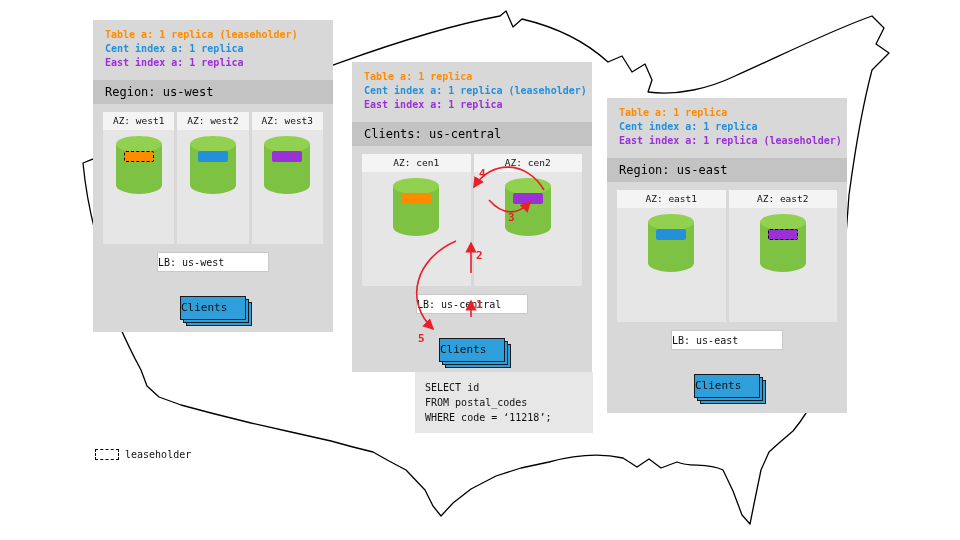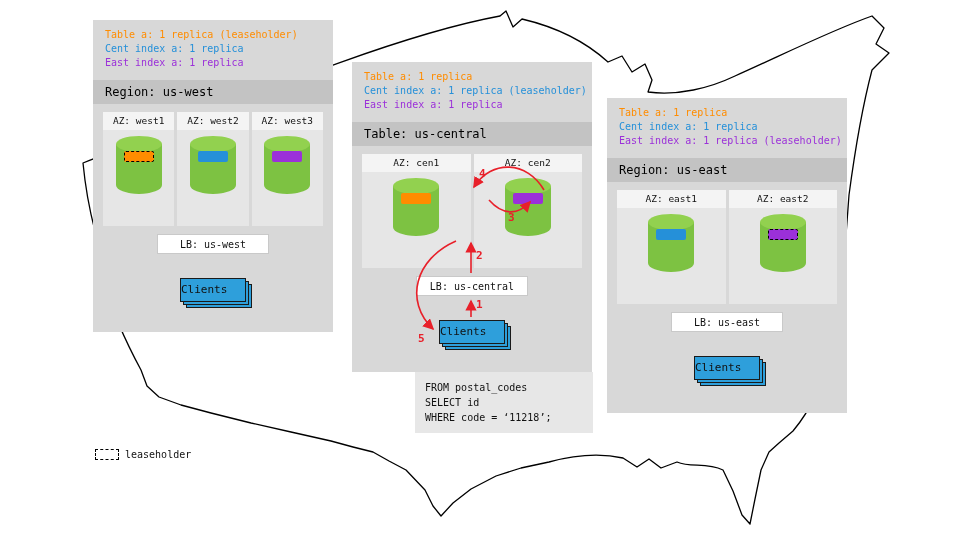--- a/index.html
+++ b/index.html
@@ -9,40 +9,40 @@
   .map-svg,.overlay-svg{position:absolute;left:0;top:0;width:960px;height:540px}
   .map-svg{z-index:1}
   .overlay-svg{z-index:3;pointer-events:none}
 
   .panel{position:absolute;width:240px;background:var(--panel_bg);z-index:2}
   #panel-west{left:93px;top:20px;height:312px}
   #panel-central{left:352px;top:62px;height:310px}
   #panel-east{left:607px;top:98px;height:315px}
 
   .info{margin:8px 12px 0;height:42px}
-  .info-line{font-size:10px;line-height:14px;font-weight:normal;white-space:pre}
+  .info-line{font-size:10px;line-height:14px;font-weight:bold;white-space:pre}
 
   .region-bar{margin-top:10px;height:24px;line-height:24px;padding-left:12px;
               background:var(--region_bar_bg);font-size:12px;font-weight:normal;color:#000}
 
-  .az-row{display:flex;gap:3px;margin:8px 10px 0;height:114px}
+  .az-row{display:flex;gap:3px;margin:8px 10px 0;height:132px}
   .az{flex:1;display:flex;flex-direction:column;background:var(--az_bg)}
   .az-h{height:18px;line-height:18px;text-align:center;font-size:9.5px;background:var(--az_header_bg)}
   .az-b{flex:1;position:relative}
 
   .cyl{position:absolute;left:50%;top:14px;transform:translateX(-50%);
        width:46px;height:50px;background:var(--green);
        border-radius:0 0 23px 23px / 0 0 9px 9px}
   .cyl::before{content:"";position:absolute;left:0;top:-8px;width:46px;height:16px;
        border-radius:50%;background:var(--green_top)}
   .chip{position:absolute;left:50%;top:7px;transform:translateX(-50%);
        width:30px;height:11px;border-radius:2px;z-index:1}
   .chip.leaseholder{border:1.5px dashed #000}
 
-  .lb{margin:8px auto 0;width:112px;height:20px;line-height:20px;text-align:center;
+  .lb{margin:8px auto 0;width:112px;height:20px;line-height:20px;text-align:left;
       background:#fff;font-size:10px;border:1px solid #c9c9c9}
 
   .clients{position:relative;margin:24px auto 0;width:66px;height:24px;line-height:22px;
       background:var(--clients_bg);border:1px solid #1a1a1a;font-size:11px}
   .clients::before,.clients::after{content:"";position:absolute;inset:-1px;
       background:var(--clients_bg);border:1px solid #1a1a1a}
   .clients::before{transform:translate(3px,3px);z-index:-1}
   .clients::after{transform:translate(6px,6px);z-index:-2}
 
   .query{position:absolute;left:415px;top:372px;width:178px;z-index:2;
@@ -128,21 +128,21 @@
   <div class="lb">LB: us-west</div>
   <div class="clients">Clients</div>
 </section>
 
 <section class="panel" id="panel-central">
   <div class="info">
     <div class="info-line" style="color: rgb(255, 140, 0);">Table a: 1 replica</div>
     <div class="info-line" style="color: rgb(37, 144, 217);">Cent index a: 1 replica (leaseholder)</div>
     <div class="info-line" style="color: rgb(155, 48, 217);">East index a: 1 replica</div>
   </div>
-  <div class="region-bar">Table: us-central</div>
+  <div class="region-bar">Clients: us-central</div>
   <div class="az-row">
     <div class="az">
       <div class="az-h">AZ: cen1</div>
       <div class="az-b">
         <div class="cyl">
           <div class="chip" style="background: rgb(255, 140, 0);"></div>
         </div>
       </div>
     </div>
     <div class="az">
@@ -181,22 +181,22 @@
           <div class="chip leaseholder" style="background: rgb(155, 48, 217);"></div>
         </div>
       </div>
     </div>
   </div>
   <div class="lb">LB: us-east</div>
   <div class="clients">Clients</div>
 </section>
 
 <div class="query">
+  <div>SELECT id</div>
   <div>FROM postal_codes</div>
-  <div>SELECT id</div>
   <div>WHERE code = ‘11218’;</div>
 </div>
 
 <div class="legend">
   <span class="legend-chip"></span>
   <span>leaseholder</span>
 </div>
 
 <svg class="overlay-svg" viewBox="0 0 960 540">
   <defs>

